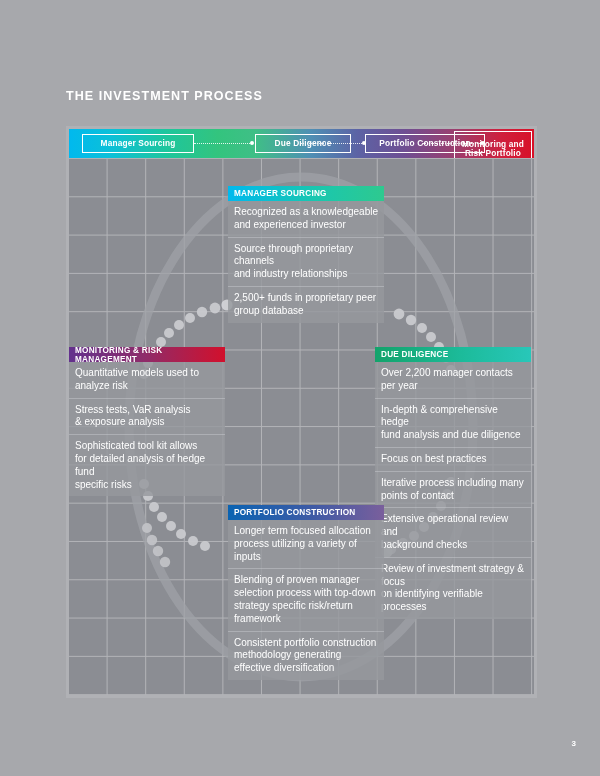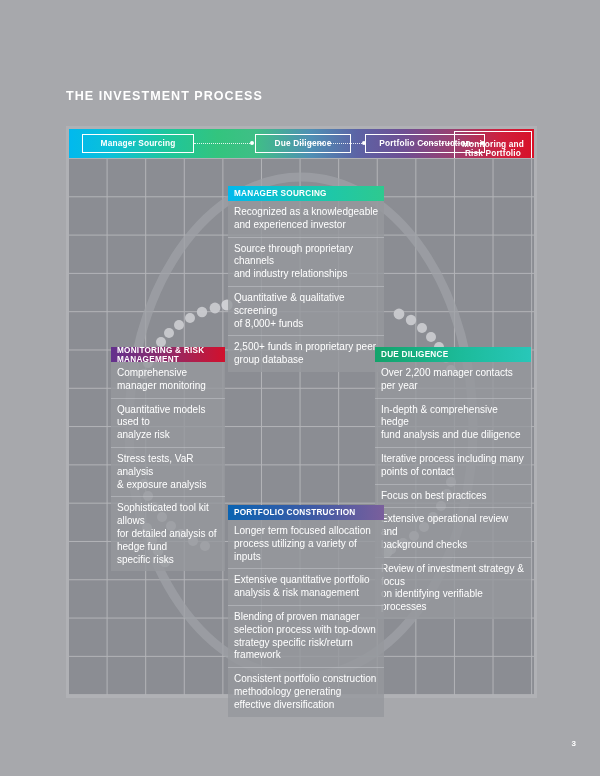--- a/index.html
+++ b/index.html
@@ -155,21 +155,21 @@
     border-bottom: 1px solid rgba(205,206,210,0.45);
     box-sizing: border-box;
   }
   .panel-item:last-child {
     border-bottom: none;
   }
 
   #panel-ms  { left: 162px; top: 60px; }
   #panel-ms .panel-head  { background: linear-gradient(to right, #00b9ee 0%, #19c7b0 55%, #2ec98f 100%); }
 
-  #panel-mrm { left: 3px;  top: 221px; padding-left: 42px; }
+  #panel-mrm { left: 3px;  top: 221px; }
   #panel-mrm .panel-head { background: linear-gradient(to right, #63318d 0%, #8e2c6a 48%, #d2102c 100%); }
 
   #panel-dd  { left: 309px; top: 221px; }
   #panel-dd .panel-head  { background: linear-gradient(to right, #13a36b 0%, #1cbb9a 55%, #28c7b9 100%); }
 
   #panel-pc  { left: 162px; top: 379px; }
   #panel-pc .panel-head  { background: linear-gradient(to right, #0a63b2 0%, #3f5aa5 55%, #7a5f9c 100%); }
 
   
   #page-number {
@@ -287,52 +287,49 @@
         <circle cx="318" cy="393" r="5.6"></circle>
       </g>
     </svg>
   </div>
 
   <div class="panel" id="panel-ms">
     <div class="panel-head">MANAGER SOURCING</div>
     <div class="panel-body">
       <div class="panel-item">Recognized as a knowledgeable<br>and experienced investor</div>
       <div class="panel-item">Source through proprietary channels<br>and industry relationships</div>
-      <div class="panel-item">Quantitative &amp; qualitative screening<br>of 8,000+ funds</div>
       <div class="panel-item">2,500+ funds in proprietary peer<br>group database</div>
     </div>
   </div>
 
   <div class="panel" id="panel-mrm">
     <div class="panel-head">MONITORING &amp; RISK MANAGEMENT</div>
     <div class="panel-body">
-      <div class="panel-item">Comprehensive manager monitoring</div>
       <div class="panel-item">Quantitative models used to<br>analyze risk</div>
       <div class="panel-item">Stress tests, VaR analysis<br>&amp; exposure analysis</div>
       <div class="panel-item">Sophisticated tool kit allows<br>for detailed analysis of hedge fund<br>specific risks</div>
     </div>
   </div>
 
   <div class="panel" id="panel-dd">
     <div class="panel-head">DUE DILIGENCE</div>
     <div class="panel-body">
       <div class="panel-item">Over 2,200 manager contacts per year</div>
       <div class="panel-item">In-depth &amp; comprehensive hedge<br>fund analysis and due diligence</div>
+      <div class="panel-item">Focus on best practices</div>
       <div class="panel-item">Iterative process including many<br>points of contact</div>
-      <div class="panel-item">Focus on best practices</div>
       <div class="panel-item">Extensive operational review and<br>background checks</div>
       <div class="panel-item">Review of investment strategy &amp; focus<br>on identifying verifiable processes</div>
     </div>
   </div>
 
   <div class="panel" id="panel-pc">
     <div class="panel-head">PORTFOLIO CONSTRUCTION</div>
     <div class="panel-body">
       <div class="panel-item">Longer term focused allocation<br>process utilizing a variety of inputs</div>
-      <div class="panel-item">Extensive quantitative portfolio<br>analysis &amp; risk management</div>
       <div class="panel-item">Blending of proven manager<br>selection process with top-down<br>strategy specific risk/return framework</div>
       <div class="panel-item">Consistent portfolio construction<br>methodology generating<br>effective diversification</div>
     </div>
   </div>
 
 </div>
 
 <div id="page-number">3</div>
 
 </body></html>

